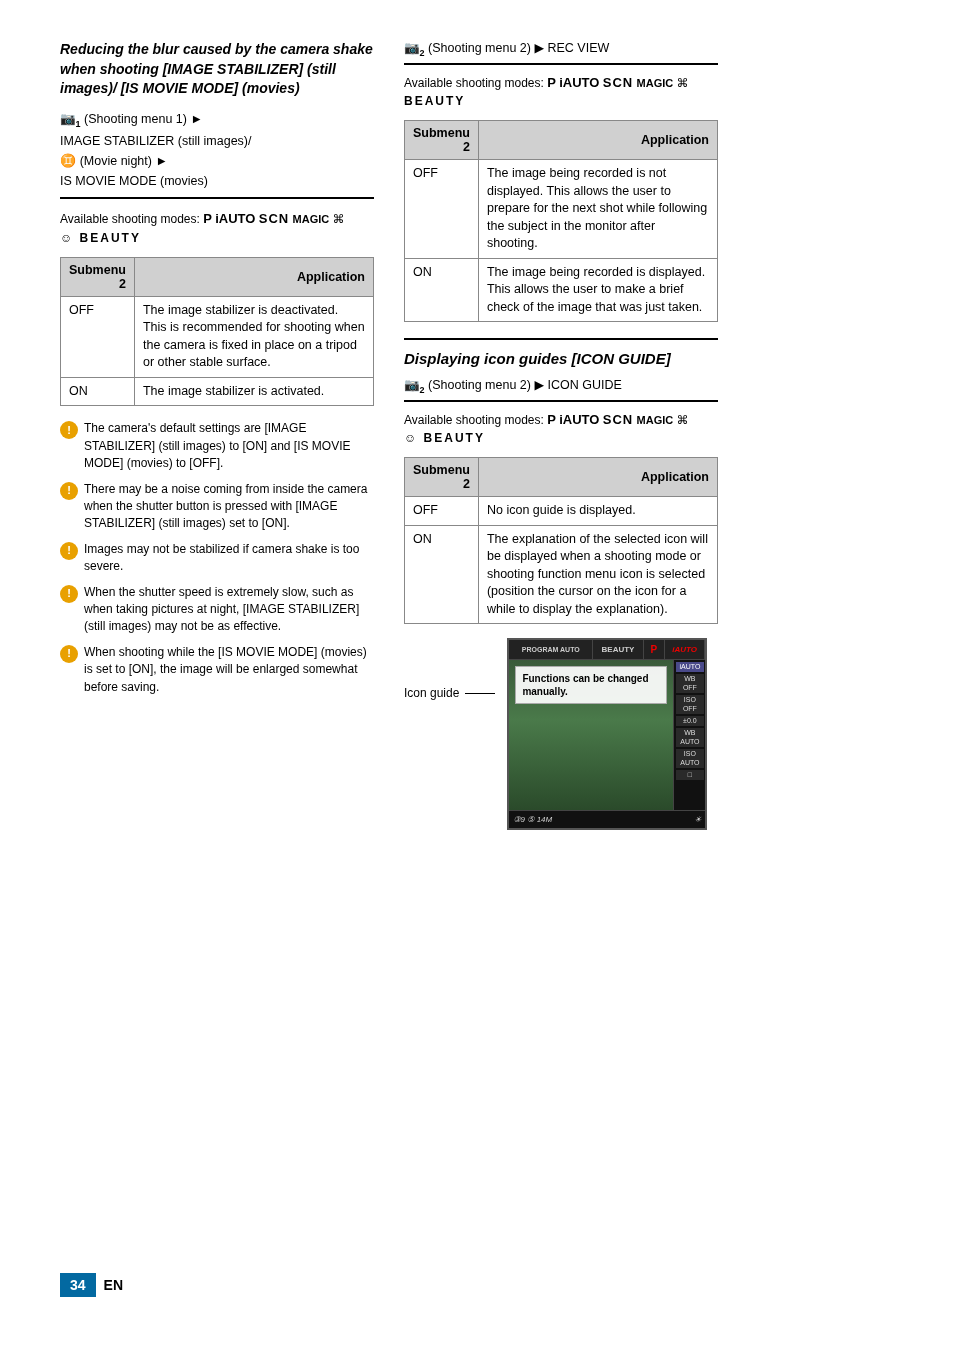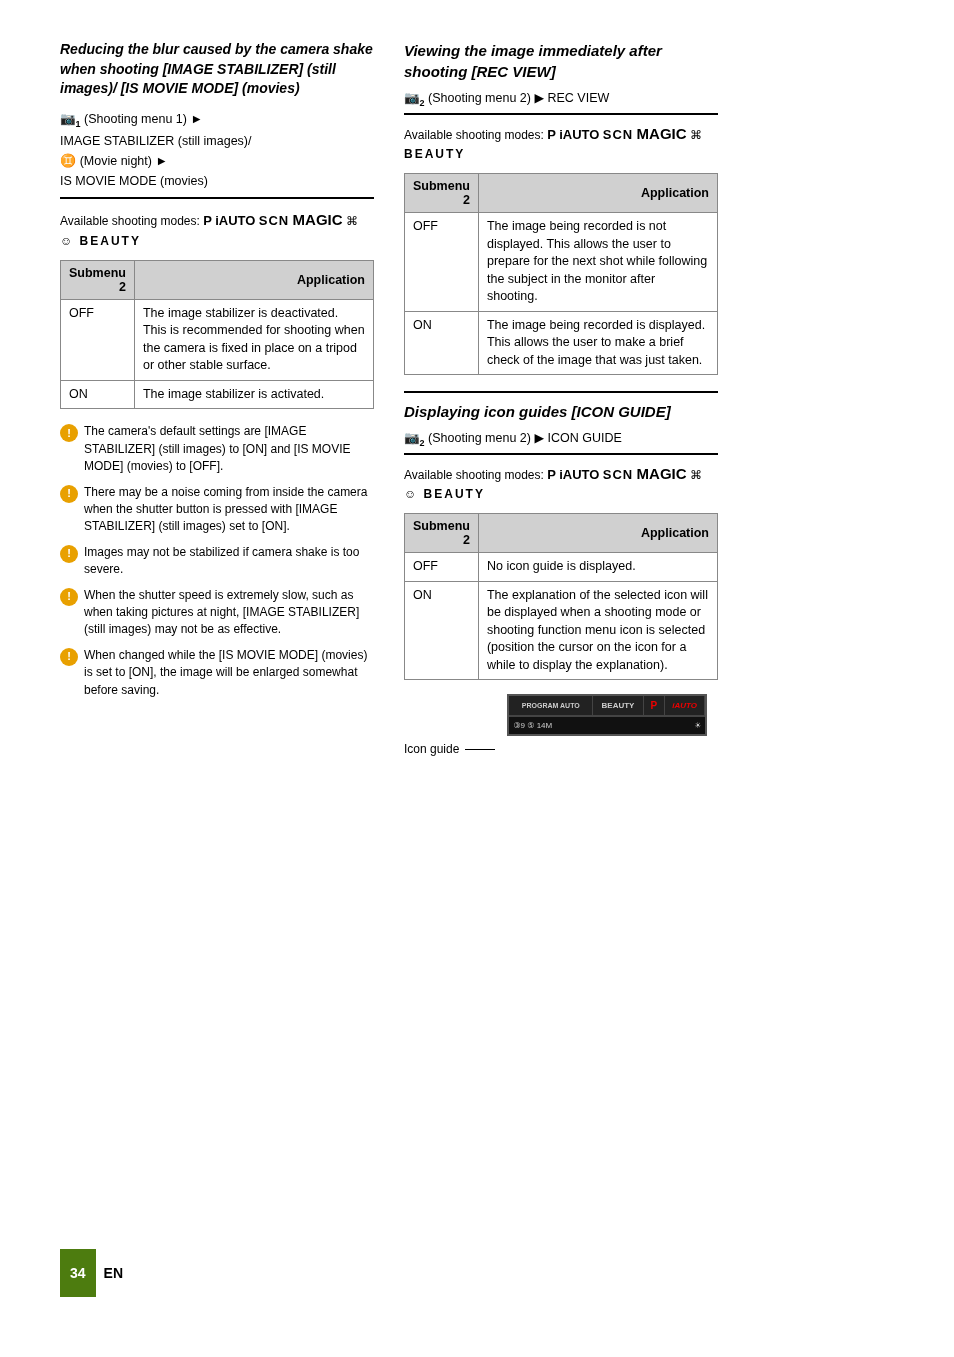--- a/index.html
+++ b/index.html
@@ -56,21 +56,21 @@
       font-size: 13px;
     }
     .modes-scn {
       font-weight: bold;
       font-size: 13px;
       font-variant: small-caps;
       letter-spacing: 1px;
     }
     .modes-magic {
       font-weight: bold;
-      font-size: 15px;
+      font-size: 11px;
     }
     .modes-beauty {
       font-weight: bold;
       font-size: 12px;
       letter-spacing: 1px;
     }
     table {
       width: 100%;
       border-collapse: collapse;
       font-size: 12.5px;
@@ -234,31 +234,32 @@
     .screen-bottom {
       background: #111;
       height: 18px;
       display: flex;
       align-items: center;
       justify-content: space-between;
       padding: 0 4px;
       font-size: 8px;
       color: #ccc;
       border-top: 1px solid #444;
+      font-style: italic;
     }
     .page-footer {
       display: flex;
       align-items: center;
       margin-top: auto;
       padding-top: 20px;
     }
     .page-number-box {
-      background: #4d7c0f;
+      background: #0369a1;
       color: #fff;
-      padding: 16px 10px;
+      padding: 4px 10px;
       font-size: 14px;
       font-weight: bold;
       margin-right: 8px;
     }
     .en-label {
       font-size: 14px;
       font-weight: bold;
     }
     .subscript-num {
       font-size: 9px;
@@ -326,29 +327,28 @@
         <li>
           <span class="note-icon">!</span>
           <span>Images may not be stabilized if camera shake is too severe.</span>
         </li>
         <li>
           <span class="note-icon">!</span>
           <span>When the shutter speed is extremely slow, such as when taking pictures at night, [IMAGE STABILIZER] (still images) may not be as effective.</span>
         </li>
         <li>
           <span class="note-icon">!</span>
-          <span>When changed while the [IS MOVIE MODE] (movies) is set to [ON], the image will be enlarged somewhat before saving.</span>
+          <span>When shooting while the [IS MOVIE MODE] (movies) is set to [ON], the image will be enlarged somewhat before saving.</span>
         </li>
       </ul>
 
     </div>
 
     <div class="col-right">
 
-      <h2 class="right-section-title">Viewing the image immediately after shooting [REC VIEW]</h2>
 
       <div class="camera-menu-path">
         <span style="font-weight:bold;">📷<span class="subscript-num">2</span></span>
         <span>(Shooting menu 2) ▶ REC VIEW</span>
       </div>
 
       <div class="available-modes">
         <span>Available shooting modes:</span>
         <span class="modes-bold"> P</span>
         <span class="modes-bold"> iAUTO</span>
@@ -420,20 +420,36 @@
           <span style="font-size:12px; white-space:nowrap;text-align:right;">Icon guide</span>
           <div style="width:30px; height:1px; background:#000; margin-left:6px;"></div>
         </div>
         <div class="camera-screen">
           <div class="screen-top-bar">
             <div class="screen-top-btn" style="font-size:7px; flex:2.5;">PROGRAM AUTO</div>
             <div class="screen-top-btn" style="font-size:8px; flex:1.5;">BEAUTY</div>
             <div class="screen-top-btn p-btn" style="flex:0.6; font-size:10px; color:#e00;">P</div>
             <div class="screen-top-btn iauto-btn" style="flex:1.2; font-size:8px; color:#e00; font-style:italic;">iAUTO</div>
           </div>
+          <div class="screen-body">
+            <div class="screen-main">
+              <div class="screen-main-overlay">
+                <span style="font-size:10px; font-weight:bold;">Functions can be changed manually.</span>
+              </div>
+            </div>
+            <div class="screen-side">
+              <div class="side-item highlighted">iAUTO</div>
+              <div class="side-item">WB<br>OFF</div>
+              <div class="side-item">ISO<br>OFF</div>
+              <div class="side-item">±0.0</div>
+              <div class="side-item">WB<br>AUTO</div>
+              <div class="side-item">ISO<br>AUTO</div>
+              <div class="side-item">□</div>
+            </div>
+          </div>
           <div class="screen-bottom">
             <span>③9 ⑤ 14M</span>
             <span>☀</span>
           </div>
         </div>
       </div>
 
     </div>
   </div>
 

